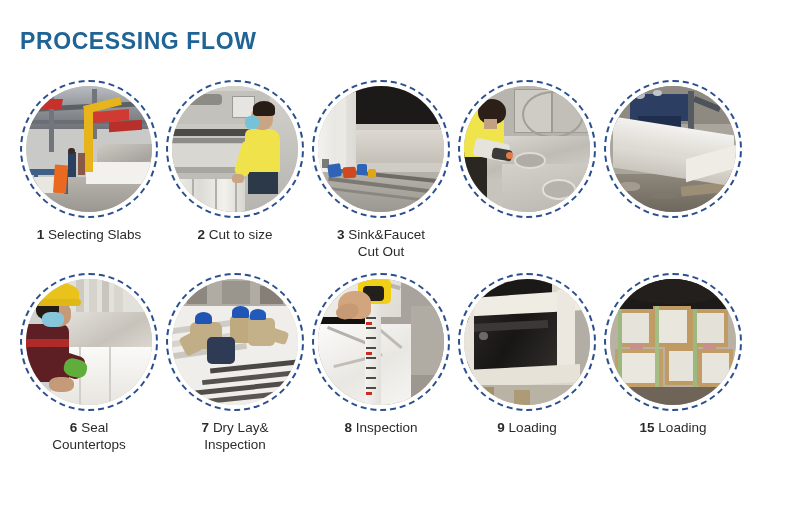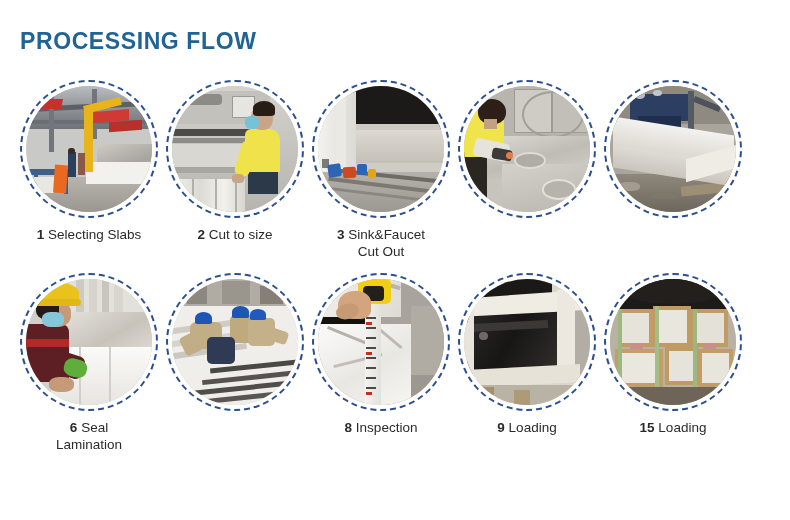--- a/index.html
+++ b/index.html
@@ -471,21 +471,21 @@
             <div class="blob mask"></div>
             <div class="rect arm"></div>
               <div class="blob hand"></div>
               <div class="blob glove"></div>
           </div>
         </div>
       </div>
       <div class="step-label">
         <span class="num">6</span>
         <span>Seal</span><br>
-        <span>Lamination</span>
+        <span>Countertops</span>
       </div>
     </div>
 
     <div class="step">
       <div class="circle-wrap">
         <div class="circle-img">
           <div class="scene s7">
             <div class="rect bg"></div>
               <div class="rect bkg"></div>
             <div class="rect bkbox1"></div>
@@ -503,20 +503,25 @@
               <div class="rect w2hat"></div>
             <div class="rect w3body"></div>
               <div class="rect w3hat"></div>
               <div class="rect w3arm"></div>
             <div class="rect w1body"></div>
               <div class="rect w1leg"></div>
             <div class="rect w1arm"></div>
               <div class="rect w1hat"></div>
           </div>
         </div>
+      </div>
+      <div class="step-label">
+        <span class="num">7</span>
+        <span>Dry Lay&amp;</span><br>
+        <span>Inspection</span>
       </div>
     </div>
 
     <div class="step">
       <div class="circle-wrap">
         <div class="circle-img">
           <div class="scene s8">
             <div class="rect bg"></div>
             <div class="rect mtop"></div>
               <div class="rect mtopv"></div>

